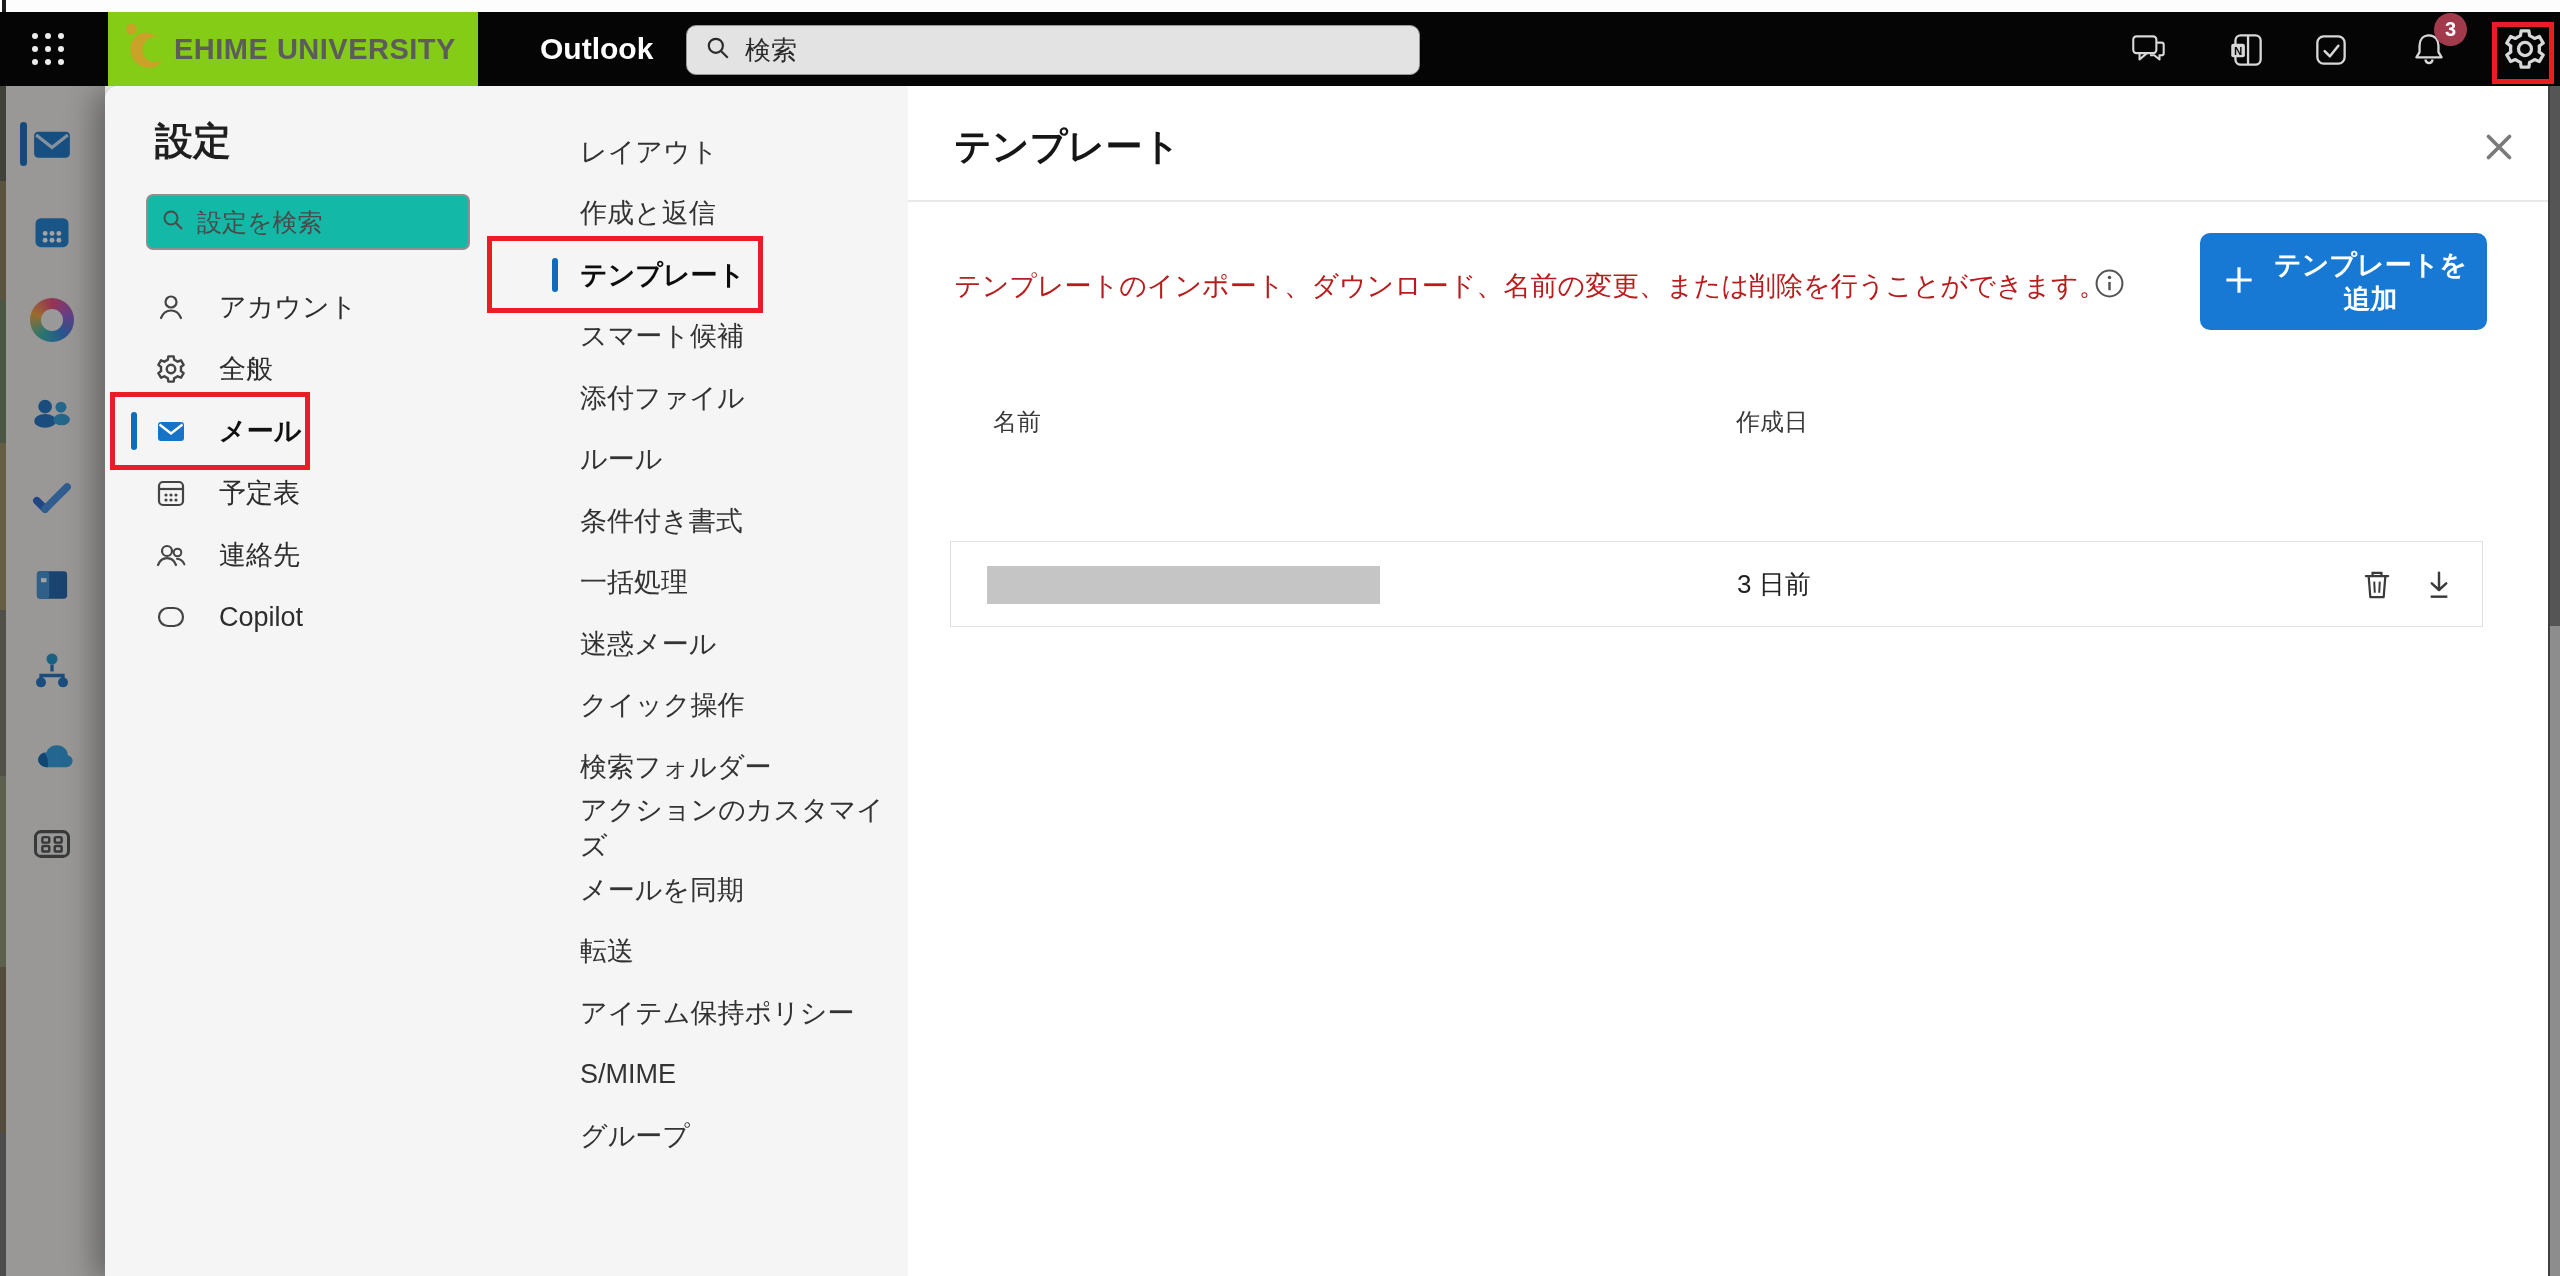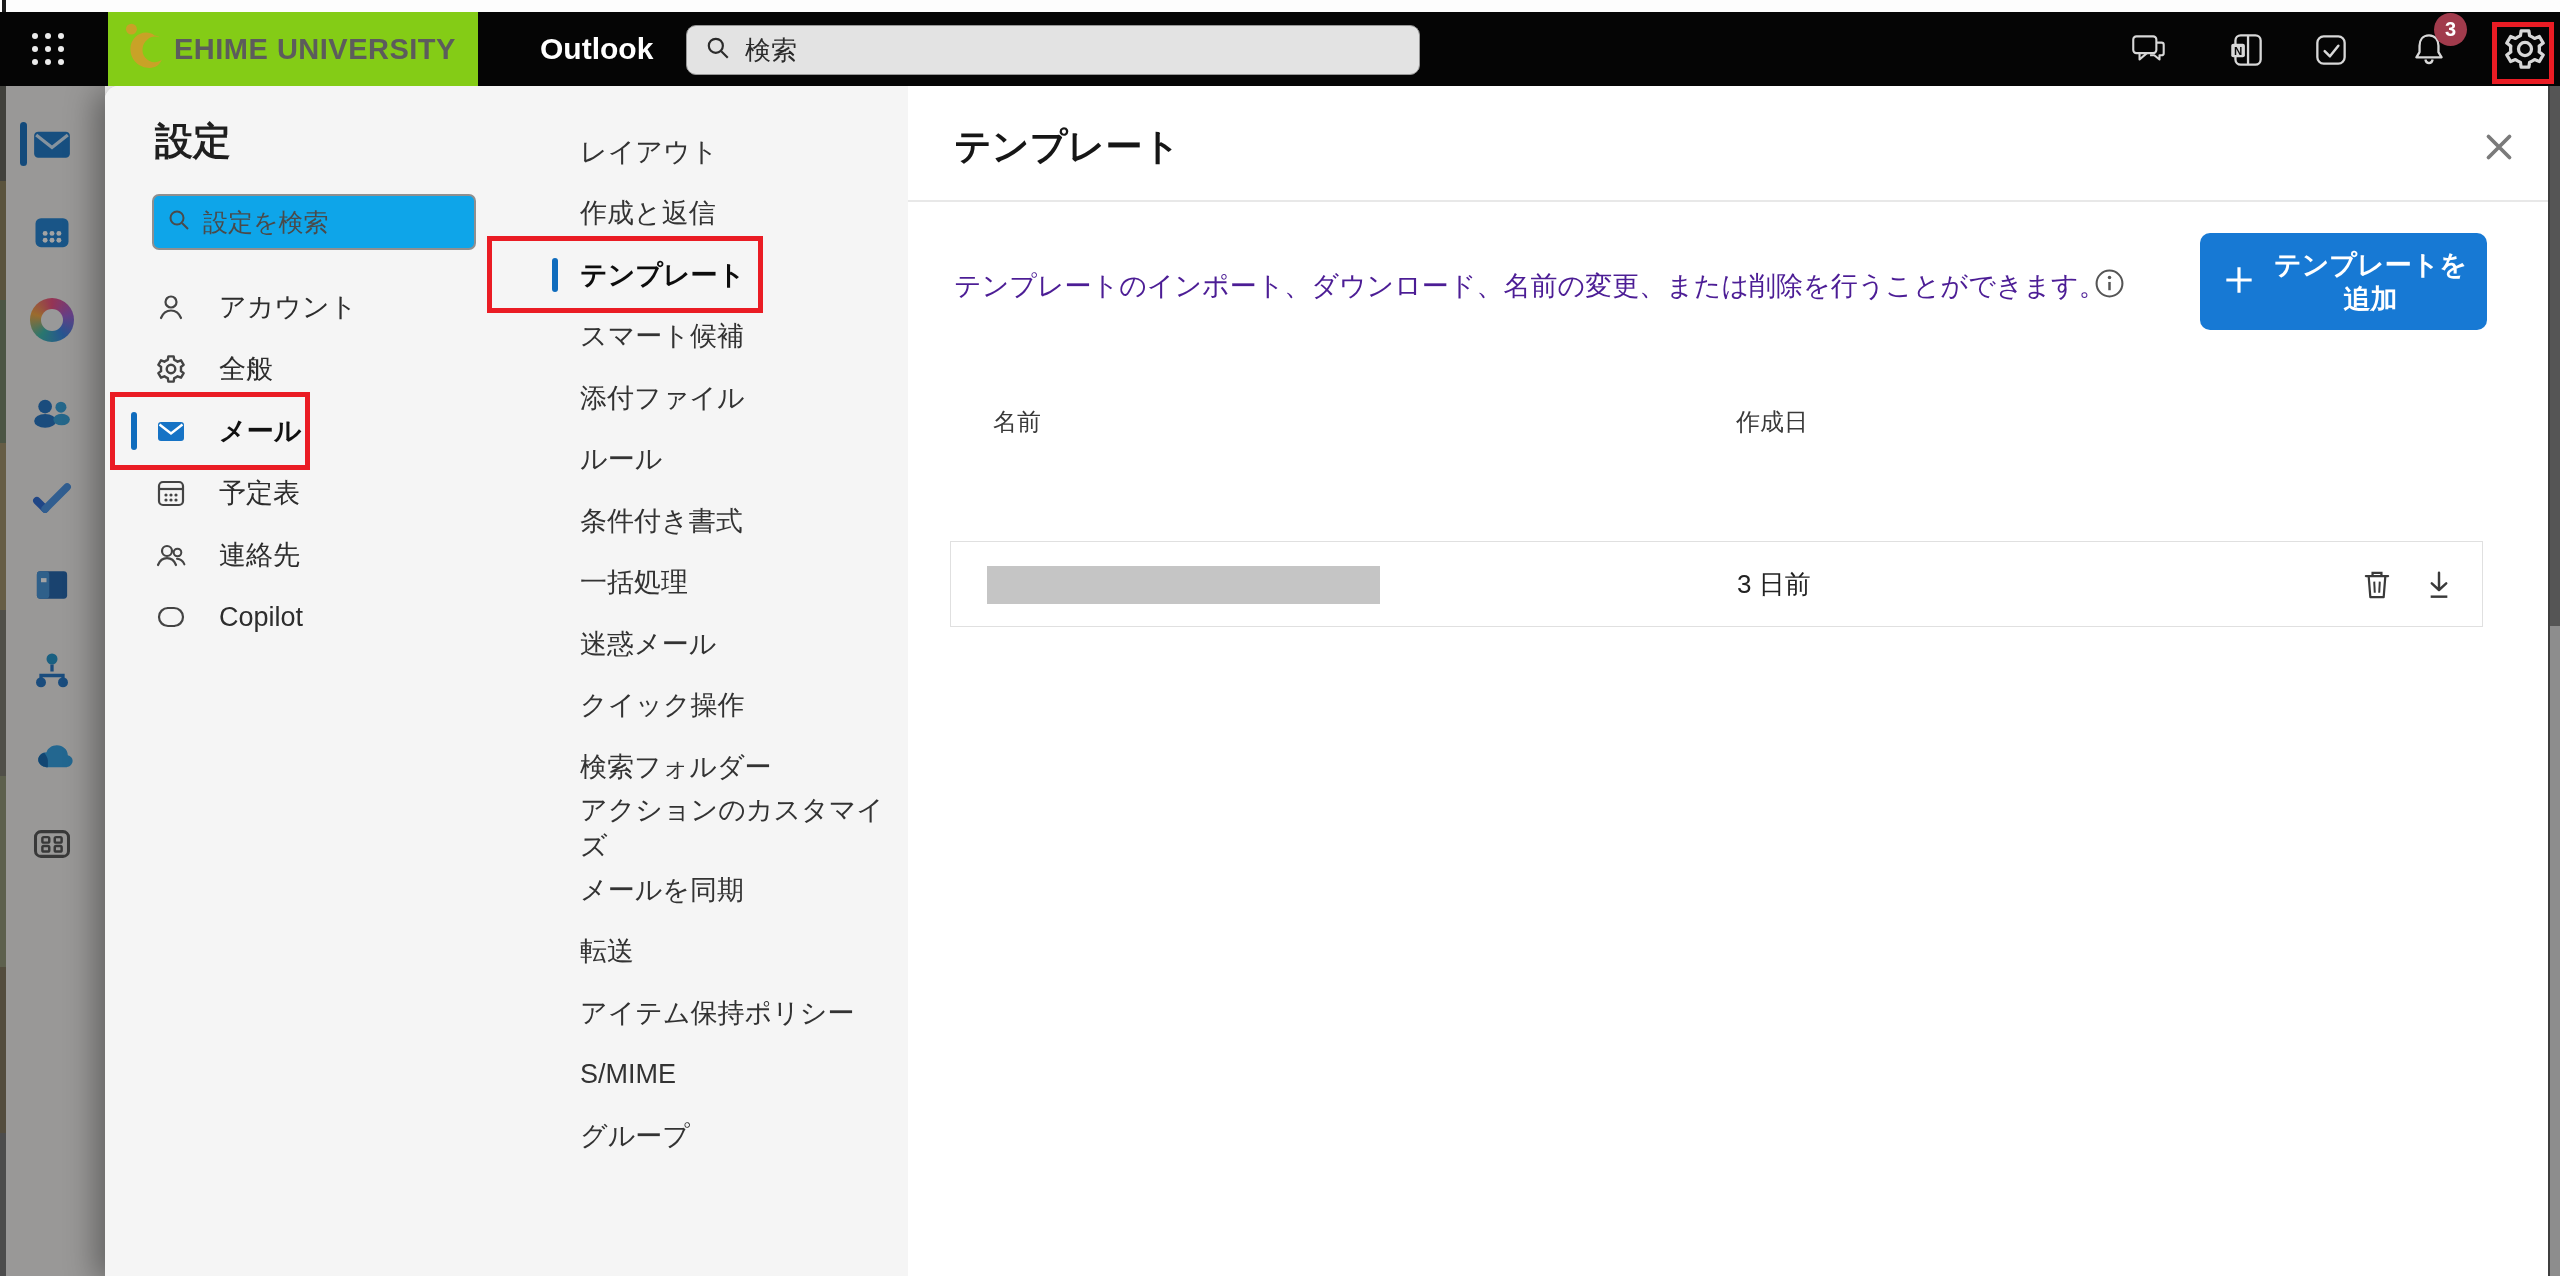--- a/index.html
+++ b/index.html
@@ -39,21 +39,21 @@
   .rail-overlay{left:0;top:86px;width:105px;height:1190px;background:rgba(25,25,25,0.40);z-index:3;}
 
   
   .modal{left:105px;top:86px;width:2455px;height:1190px;background:#ffffff;
          border-top-left-radius:14px;box-shadow:-10px 4px 30px rgba(0,0,0,0.35);z-index:4;}
   .nav-bg{left:105px;top:86px;width:803px;height:1190px;background:#f5f5f5;
           border-top-left-radius:14px;z-index:4;}
   .z{z-index:5;}
 
   .settings-title{left:155px;top:116px;font-size:38px;font-weight:bold;color:#1f1f1f;}
-  .settings-search{left:152px;top:194px;width:324px;height:56px;background:#0ea5e9;
+  .settings-search{left:146px;top:194px;width:324px;height:56px;background:#14b8a6;
                    border:2px solid #8f8f8f;border-radius:7px;display:flex;align-items:center;
                    padding-left:13px;gap:12px;color:#4a4a4a;}
   .settings-search .ph{font-size:25px;color:#4a4a4a;}
 
   .cat-list{left:131px;top:276px;width:372px;}
   .cat-item{height:62px;display:flex;align-items:center;padding-left:24px;gap:32px;position:relative;}
   .cat-item .lbl{font-size:27px;color:#2d2d2d;}
   .cat-item.selected .lbl{font-weight:bold;color:#111;}
   .sel-bar{position:absolute;left:0;top:12px;width:6px;height:38px;border-radius:3px;background:#0f6cbd;}
   .icon32{width:32px;height:32px;flex:0 0 32px;}
@@ -61,21 +61,21 @@
   .sec-list{left:580px;top:121px;width:330px;}
   .sec-item{height:61.5px;display:flex;align-items:center;position:relative;}
   .sec-item .lbl{font-size:27px;color:#333;}
   .sec-item.selected .lbl{font-weight:bold;color:#0d0d0d;}
   .sec-item.selected .sel-bar{left:-28px;top:14px;height:34px;}
 
   
   .panel-title{left:954px;top:122px;font-size:37px;font-weight:bold;color:#161616;}
   .close-btn{left:2478px;top:126px;width:42px;height:42px;}
   .panel-divider{left:908px;top:200px;width:1640px;height:2px;background:#e8e8e8;}
-  .panel-desc{left:954px;top:268px;font-size:27px;color:#4c1d95;}
+  .panel-desc{left:954px;top:268px;font-size:27px;color:#b91c1c;}
   .info-icon{left:2094px;top:268px;width:31px;height:31px;}
   .add-btn{left:2200px;top:233px;width:287px;height:97px;border-radius:10px;background:#1779d4;
            display:flex;align-items:center;justify-content:center;gap:16px;color:#fff;}
   .add-btn .txt{font-size:27px;font-weight:bold;line-height:34px;text-align:center;}
 
   .th{top:406px;font-size:24px;color:#3a3a3a;}
   .row{left:950px;width:1533px;height:86px;background:#fff;border:1px solid #e0e0e0;}
   .row .cell-name{position:absolute;left:43px;top:0;height:100%;display:flex;align-items:center;font-size:27px;color:#222;}
   .row .cell-date{position:absolute;left:786px;top:0;height:100%;display:flex;align-items:center;font-size:26px;color:#222;}
   .row .act{position:absolute;top:23px;width:40px;height:40px;}

